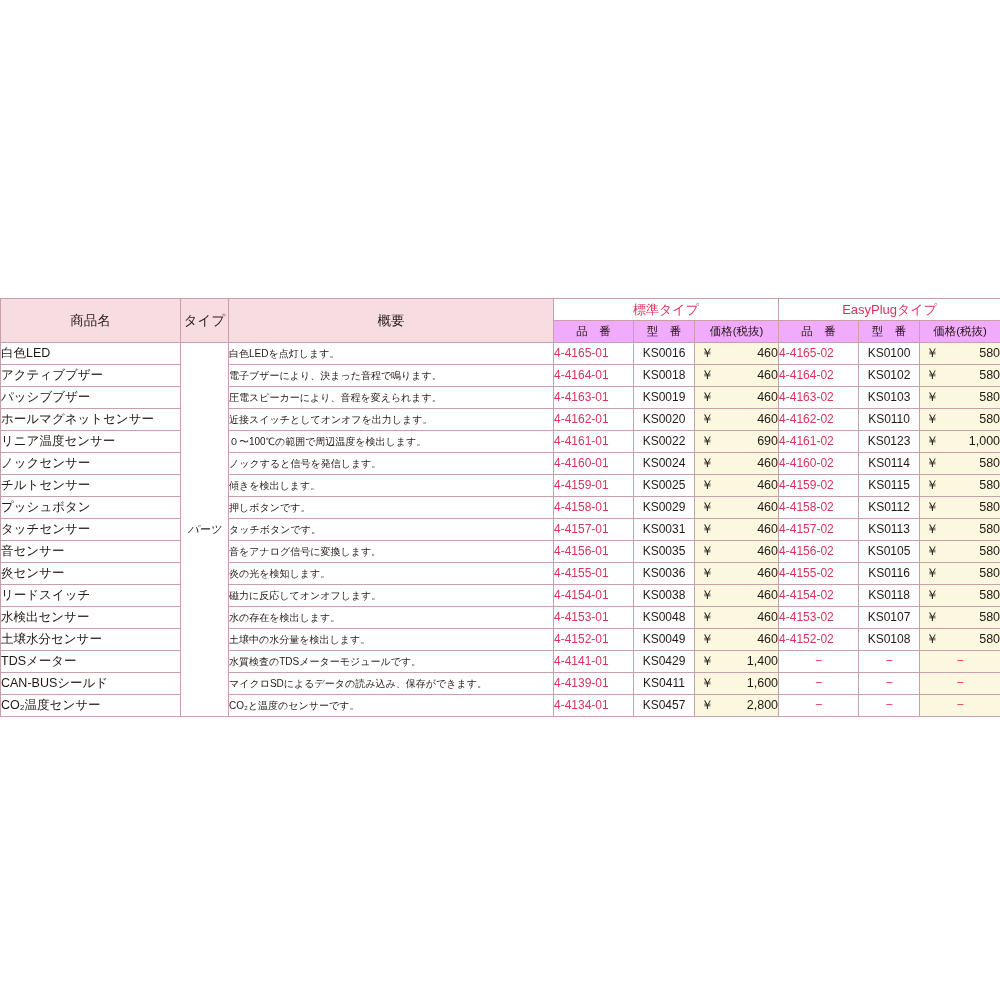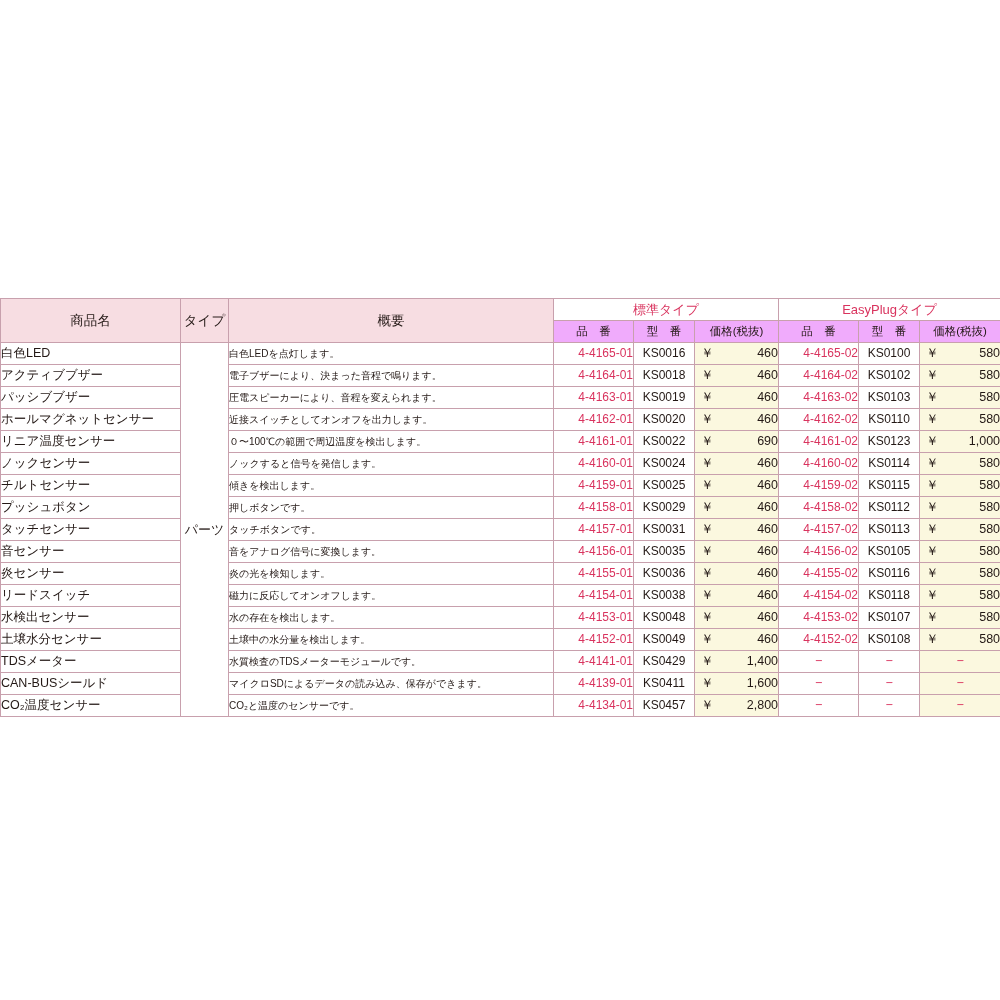--- a/index.html
+++ b/index.html
@@ -63,33 +63,34 @@
     letter-spacing: 0px;
   }
   
   .c-name {
     padding-left: 4px;
     font-size: 12.5px;
     text-align: left;
   }
   .c-type {
     text-align: center;
-    font-size: 13px;
+    font-size: 11px;
     border-top: none;
     border-bottom: none;
+    font-style: italic;
   }
   .c-type-first { border-top: 1px solid #c8a0ad; }
   .c-type-last { border-bottom: 1px solid #c8a0ad; }
   .c-desc {
     padding-left: 4px;
     font-size: 10px;
     text-align: left;
   }
   .c-part {
-    text-align: right;
+    text-align: left;
     color: #d9335e;
     font-size: 12px;
   }
   .c-model {
     text-align: center;
     font-size: 12px;
   }
   .c-price {
     background: #fbf8df;
     text-align: right;

